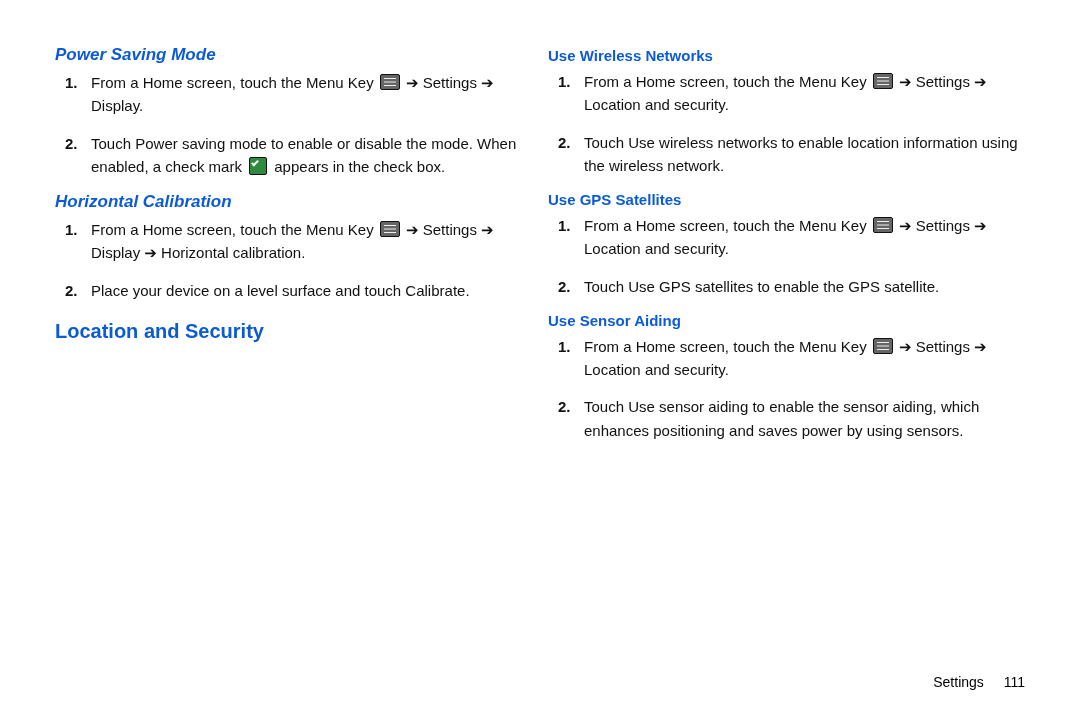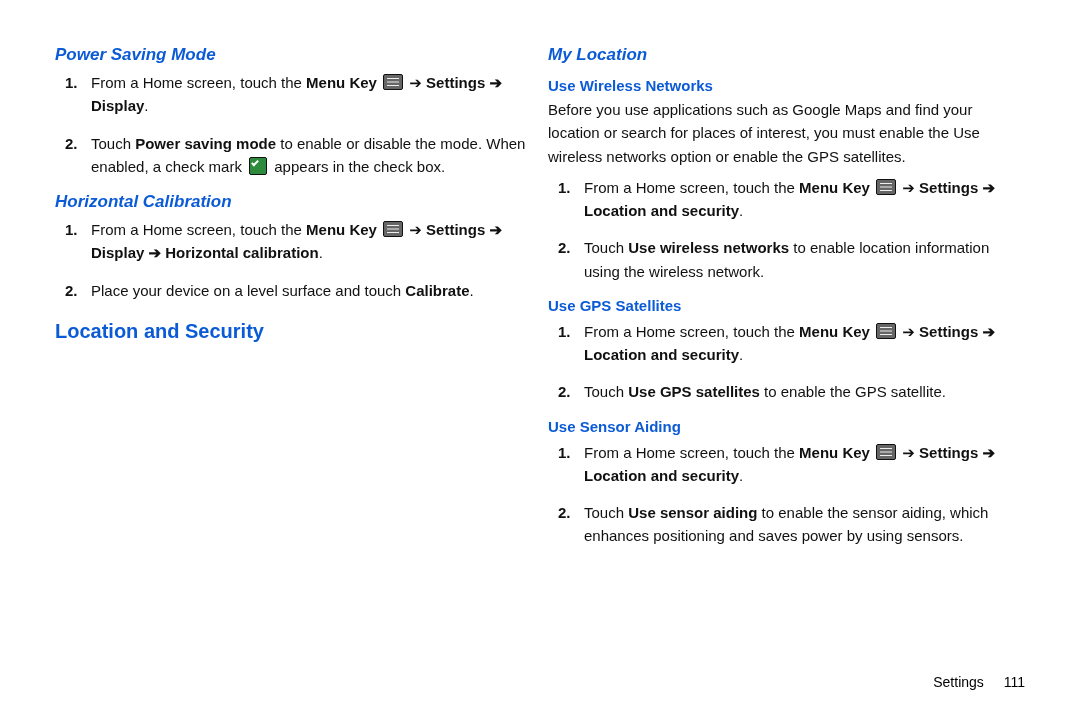--- a/index.html
+++ b/index.html
@@ -65,21 +65,21 @@
     line-height: 1.55;
     margin: 6px 0 14px 0;
   }
   ol.steps li::before {
     content: counter(step) ".";
     position: absolute;
     left: -26px;
     font-weight: bold;
     font-size: 15px;
   }
-  b { font-weight: bold; }
+  b { font-weight: normal; }
   .menu-icon {
     display: inline-block;
     width: 18px;
     height: 14px;
     border: 1.5px solid #111;
     background: #666;
     border-radius: 2px;
     position: relative;
     vertical-align: -2px;
     margin: 0 2px;
@@ -156,24 +156,22 @@
         <li>
           <span>Place your device on a level surface and touch </span><b>Calibrate</b>.
         </li>
       </ol>
 
       <div class="h-blue-big">Location and Security</div>
     </div>
 
     <div class="col">
 
-      <div class="h-blue-ital">My Location</div>
 
       <div class="h-blue-small">Use Wireless Networks</div>
-      <p class="body">Before you use applications such as Google Maps and find your location or search for places of interest, you must enable the Use wireless networks option or enable the GPS satellites.</p>
       <ol class="steps">
         <li>
           <span>From a Home screen, touch the </span><b>Menu Key</b>
           <span class="menu-icon"></span>
           <span>➔</span>
           <b> <span>Settings </span><span>➔</span> <span>Location and security</span></b>.
         </li>
         <li>
           <span>Touch </span><b>Use wireless networks</b><span> to enable location information using the wireless network.</span>
         </li>

